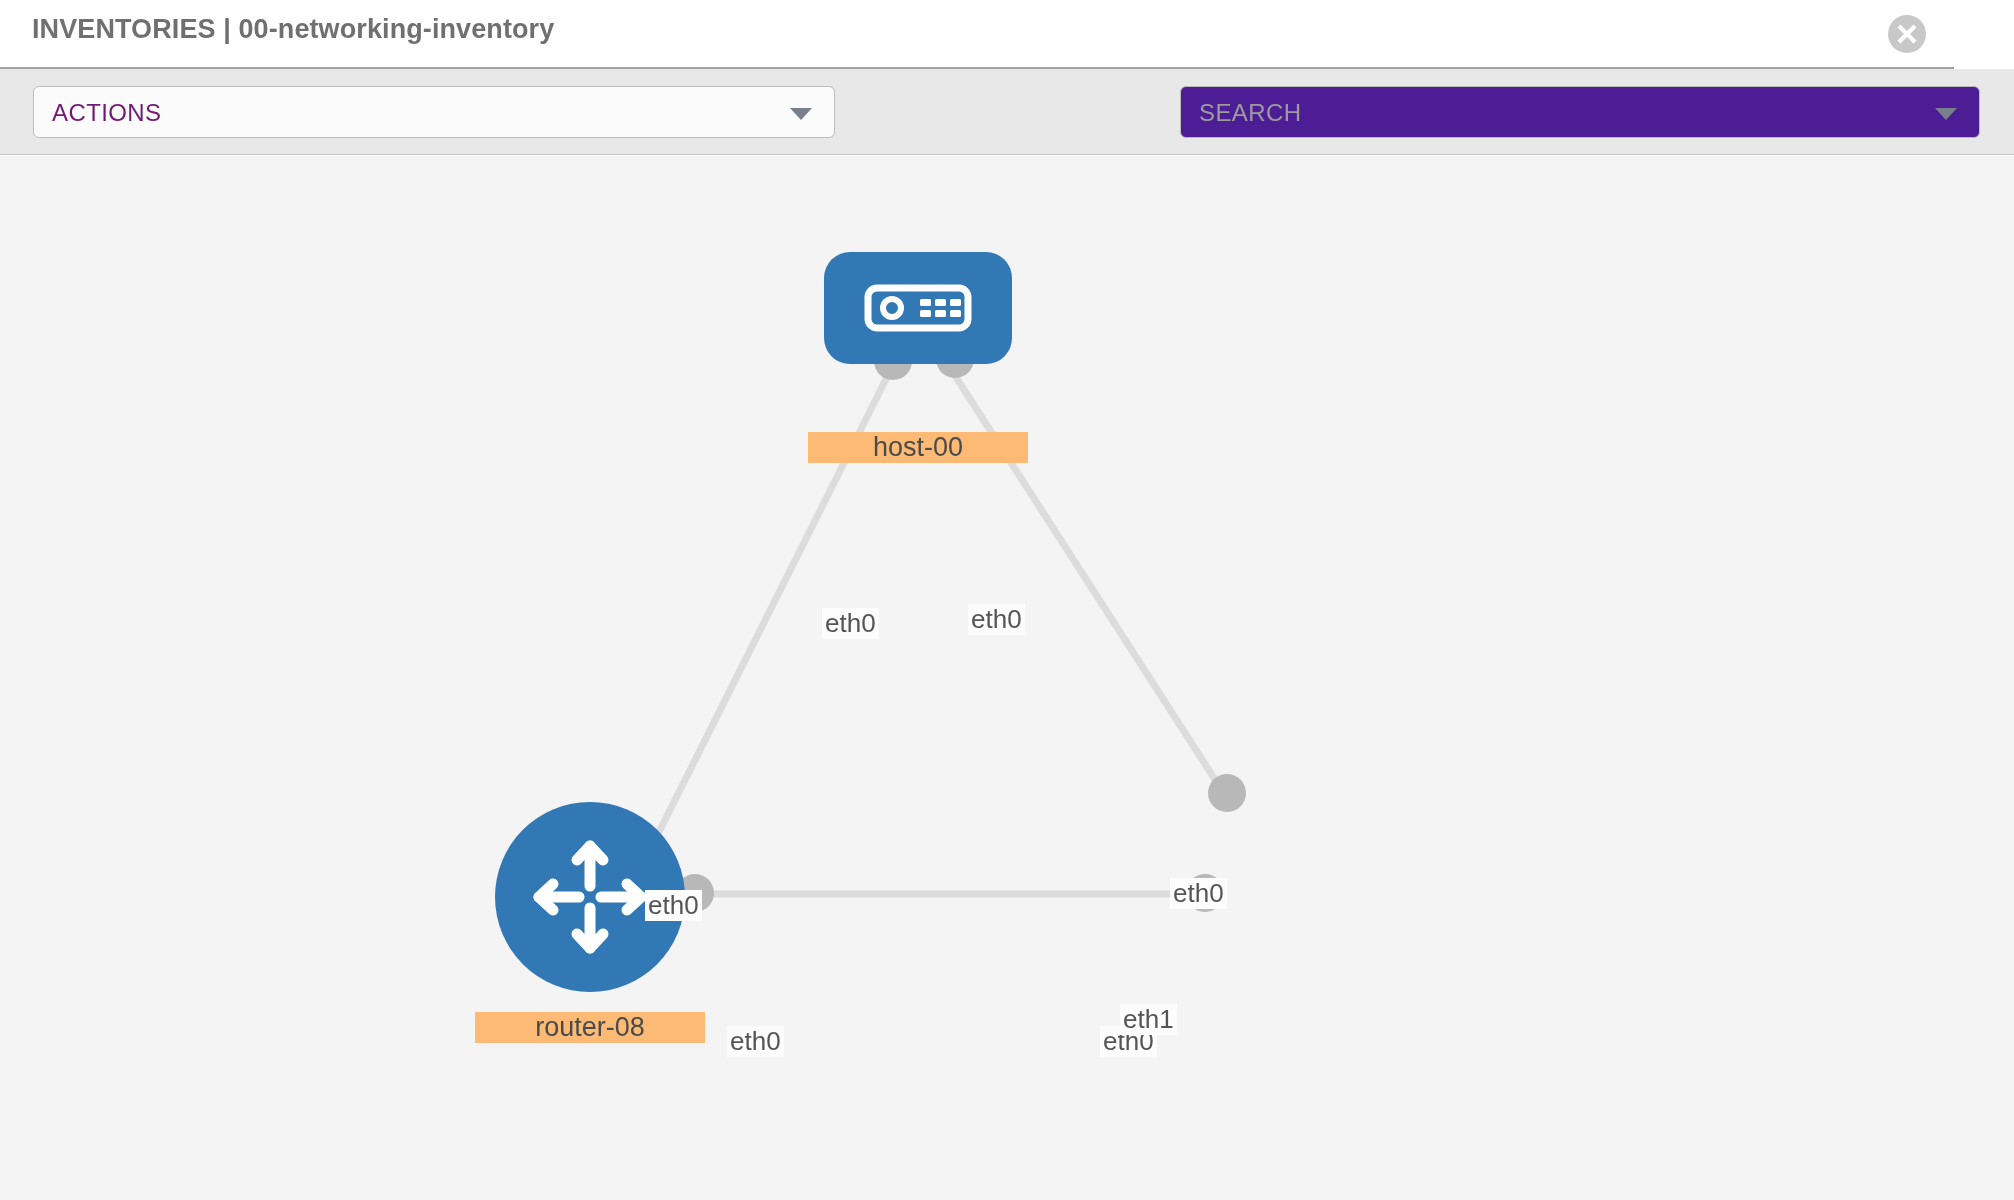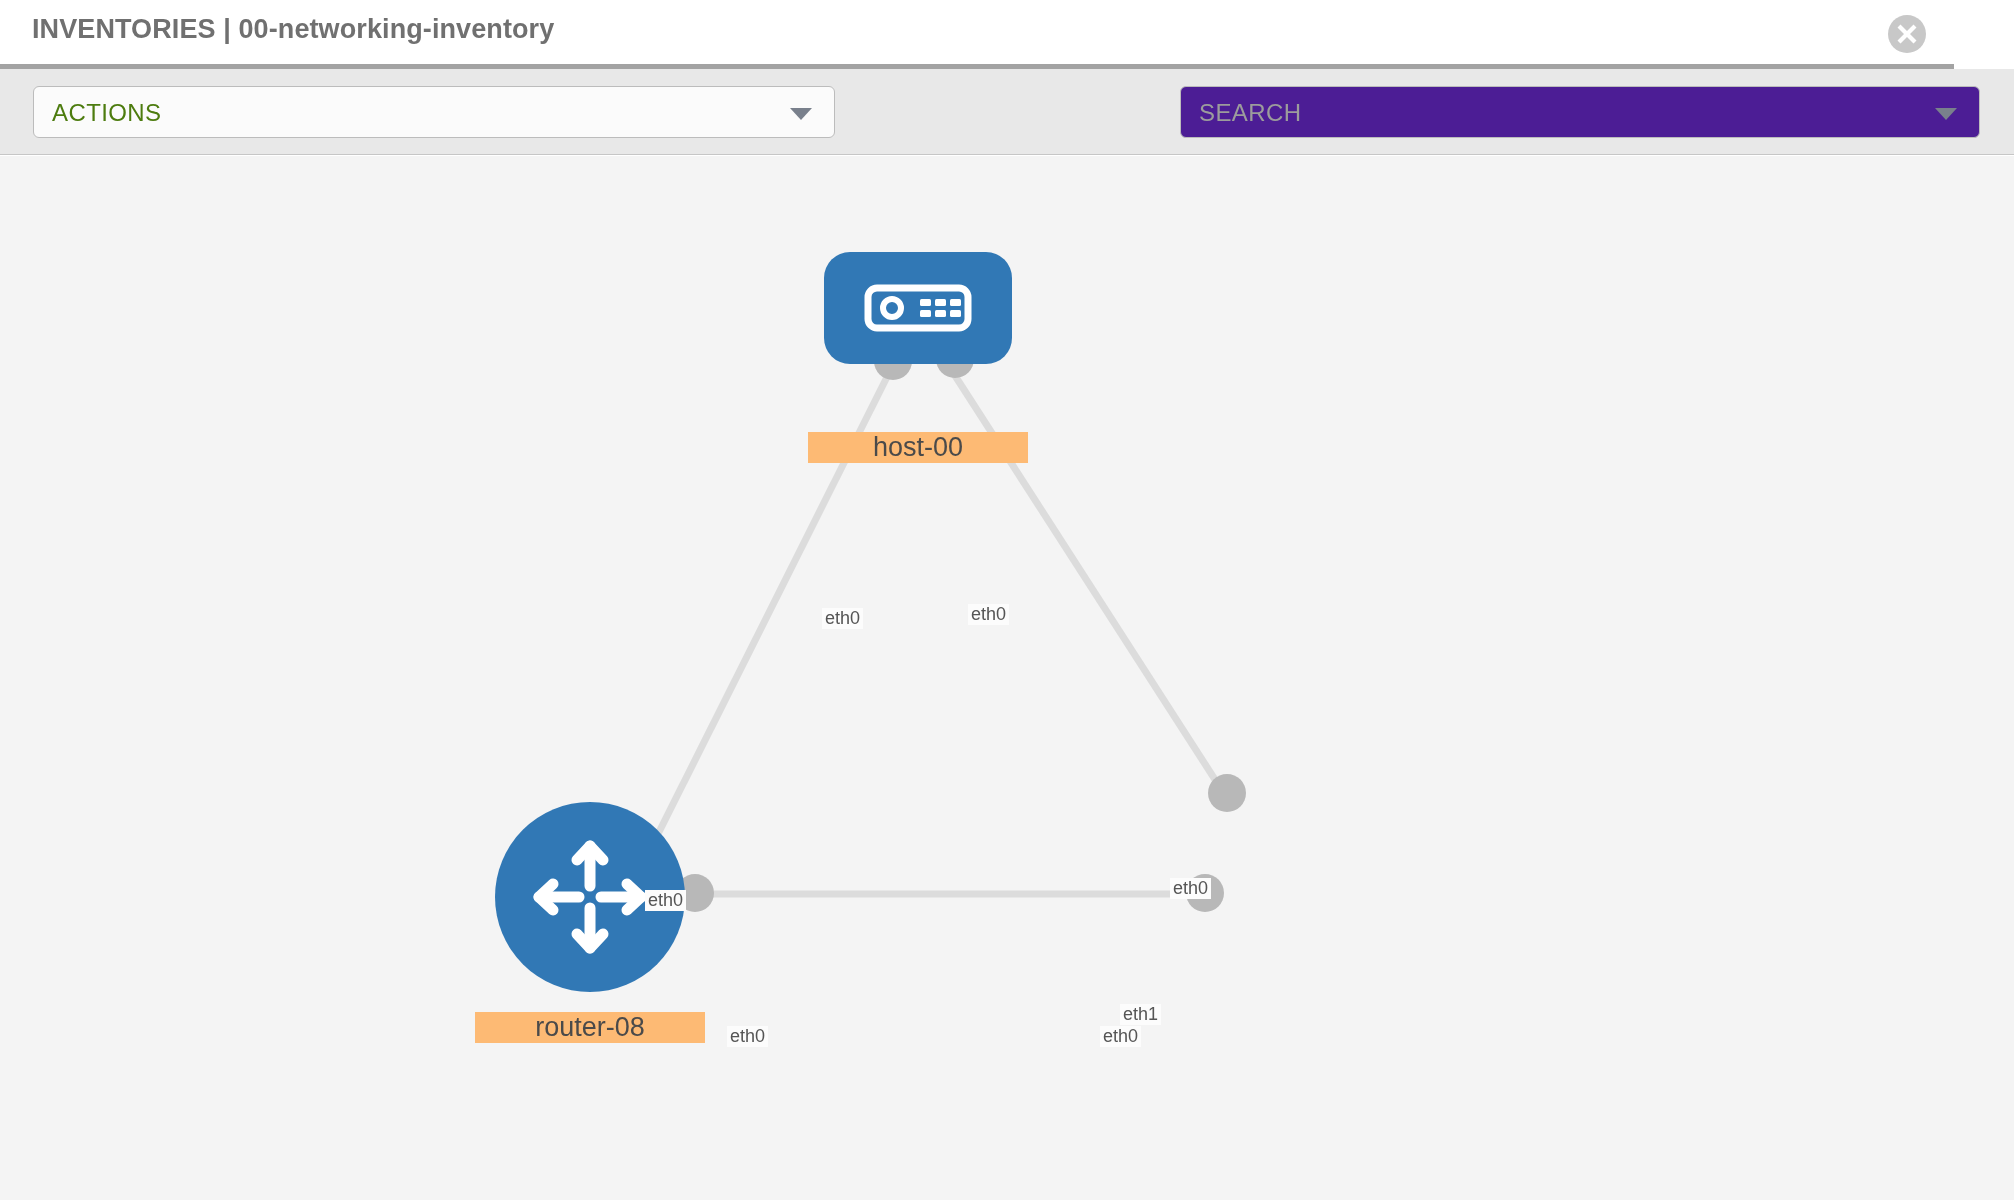--- a/index.html
+++ b/index.html
@@ -11,21 +11,21 @@
     font-family: "Liberation Sans", sans-serif;
   }
 
   
   .header {
     position: absolute;
     top: 0; left: 0;
     width: 1954px;
     height: 69px;
     background: #ffffff;
-    border-bottom: 5px solid #a3a3a3;
+    border-bottom: 2px solid #a3a3a3;
   }
   .page-title {
     position: absolute;
     left: 32px;
     top: 14px;
     font-size: 27px;
     font-weight: bold;
     color: #707070;
     letter-spacing: 0.1px;
     white-space: nowrap;
@@ -60,21 +60,21 @@
     background: #fbfbfb;
     border: 1px solid #bcbcbc;
     border-radius: 6px;
     cursor: pointer;
   }
   .actions-select .label {
     position: absolute;
     left: 18px;
     top: 12px;
     font-size: 24px;
-    color: #4d7c0f;
+    color: #701a75;
     letter-spacing: 0.4px;
   }
   .caret {
     position: absolute;
     right: 22px;
     top: 21px;
     width: 0; height: 0;
     border-left: 11px solid transparent;
     border-right: 11px solid transparent;
     border-top: 12px solid #79808c;
@@ -143,21 +143,21 @@
   .stub {
     position: absolute;
     background: #b8b8b8;
     border-radius: 50%;
     width: 38px; height: 38px;
   }
 
   
   .if-label {
     position: absolute;
-    font-size: 18px;
+    font-size: 26px;
     color: #555555;
     background: #fcfcfc;
     padding: 0 3px;
     white-space: nowrap;
   }
 </style>
 </head>
 <body>
 
 <div class="header">

